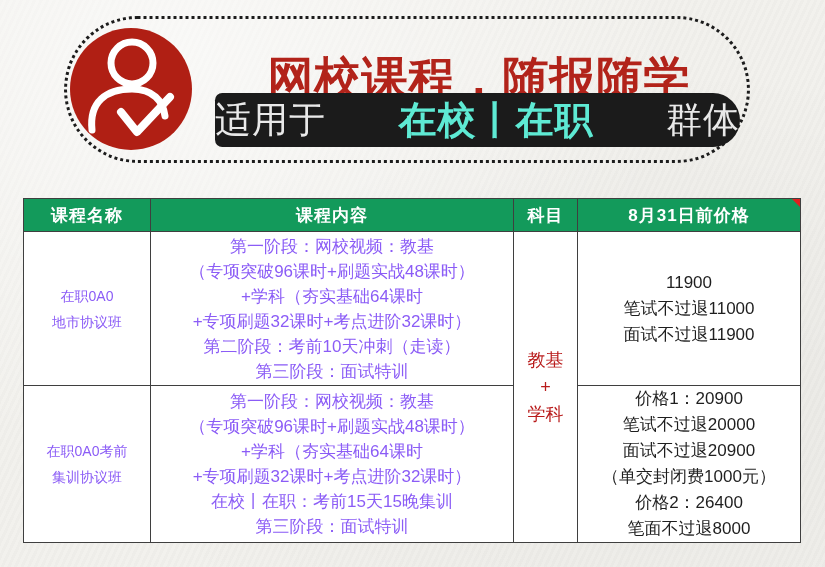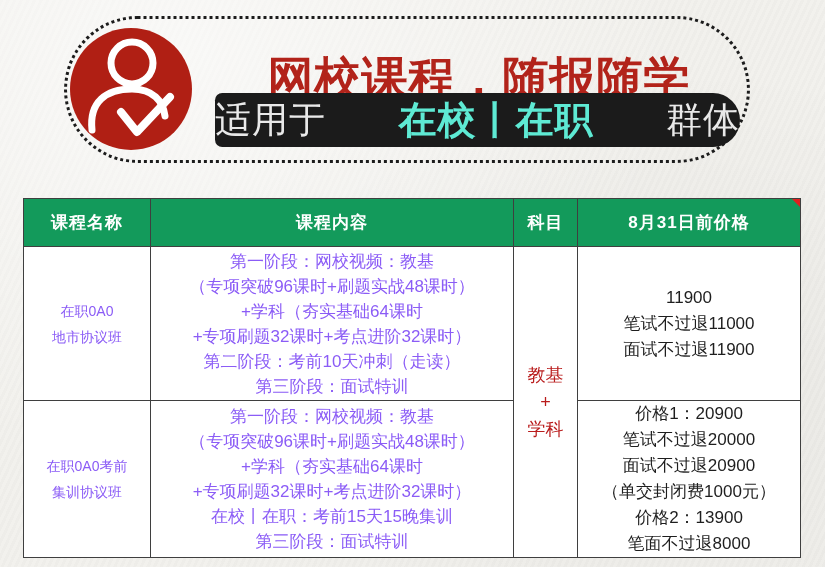--- a/index.html
+++ b/index.html
@@ -38,21 +38,21 @@
   table.course-table {
     position:absolute; left:23px; top:198px; width:777px;
     border-collapse:collapse; table-layout:fixed; background:#ffffff;
   }
   .course-table th, .course-table td {
     border:1px solid #3f3f3f; text-align:center; vertical-align:middle;
     overflow:hidden;
   }
   .course-table th {
     background:#139a5b; color:#ffffff; font-size:17px; font-weight:bold;
-    height:48px; position:relative; letter-spacing:1px;
+    height:33px; position:relative; letter-spacing:1px;
   }
   .corner-flag {
     position:absolute; top:0; right:0; width:0; height:0;
     border-top:8px solid #e01f1f; border-left:8px solid transparent;
   }
   td.name-cell    { font-size:14px; line-height:26px; color:#8b5cf6; }
   td.content-cell { font-size:17px; line-height:25px; color:#8b5cf6; }
   td.subject-cell { font-size:18px; line-height:27px; color:#b91c1c; }
   td.price-cell   { font-size:17px; line-height:26px; color:#1e1e1e;margin-top:8px; }
   tr.row-1 { height:154px; }
@@ -136,20 +136,20 @@
             <div>+学科（夯实基础64课时</div>
             <div>+专项刷题32课时+考点进阶32课时）</div>
             <div>在校丨在职：考前15天15晚集训</div>
             <div>第三阶段：面试特训</div>
           </td>
         <td class="price-cell">
             <div>价格1：20900</div>
             <div>笔试不过退20000</div>
             <div>面试不过退20900</div>
             <div>（单交封闭费1000元）</div>
-            <div>价格2：13900</div>
+            <div>价格2：26400</div>
             <div>笔面不过退8000</div>
           </td>
       </tr>
     </tbody>
   </table>
 
 </div>
 
 </body></html>

